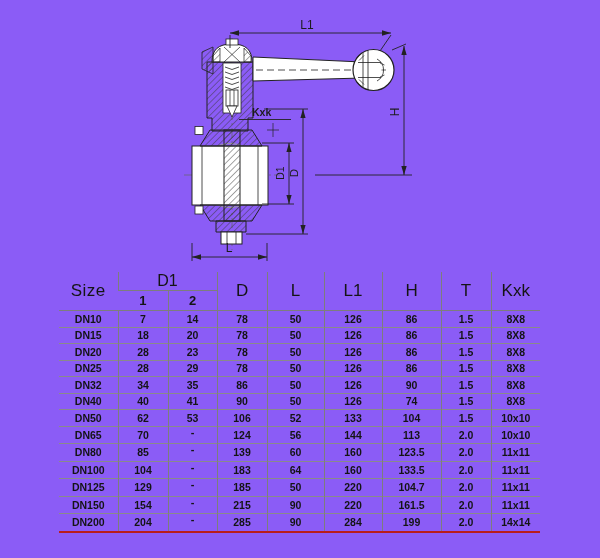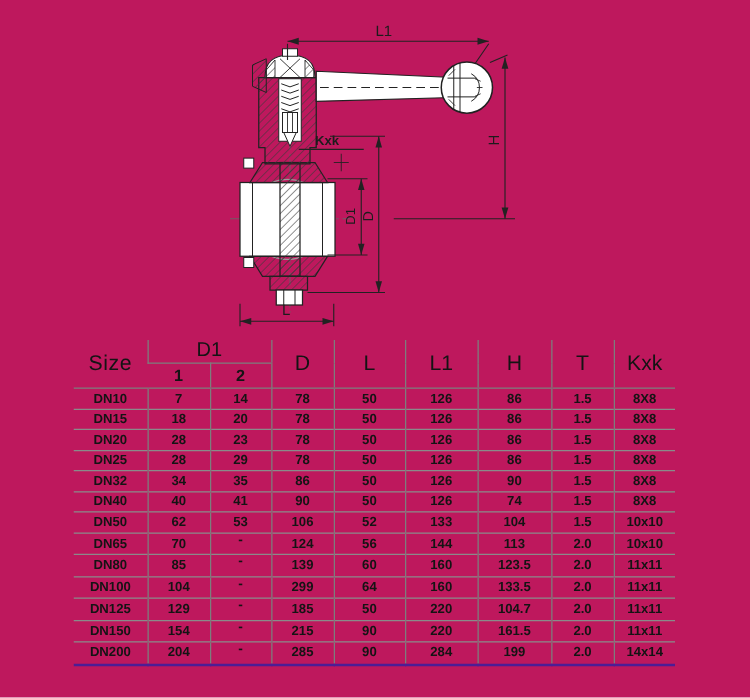--- a/index.html
+++ b/index.html
@@ -1,24 +1,24 @@
 <!DOCTYPE html>
 <html><head>
 <meta charset="utf-8">
 <style>
   html,body { margin:0; padding:0; background:#fff; }
   .screen {
-    position:relative; width:600px; height:558px; background:#be185d;
+    position:relative; width:600px; height:558px; background:#8b5cf6;
     font-family:"Liberation Sans", sans-serif; color:#111; overflow:hidden;
   }
   .diagram { position:absolute; left:0; top:0; }
   .dim-table {
     position:absolute; left:59px; top:272px; width:481px;
     border-collapse:collapse; table-layout:fixed; color:#141414;
-    border-bottom:2px solid #4c1d95;
+    border-bottom:2px solid #b91c1c;
   }
   .dim-table th, .dim-table td {
     border-left:1px solid #7d7d7d; text-align:center; vertical-align:middle; padding:0;
     overflow:hidden; white-space:nowrap;
   }
   .dim-table th:first-child, .dim-table td:first-child { border-left:none; }
   .dim-table thead th { border-bottom:1px solid #7d7d7d; font-weight:400; }
   .dim-table th.size-h { font-size:17px; letter-spacing:0.5px; }
   .dim-table th.big-h { font-size:17px; }
   .dim-table th.d1-group { font-size:16px; height:16px; }
@@ -285,21 +285,21 @@
           <td>60</td>
           <td>160</td>
           <td>123.5</td>
           <td>2.0</td>
           <td>11x11</td>
         </tr>
         <tr>
           <td>DN100</td>
           <td>104</td>
           <td class="dash">-</td>
-          <td>299</td>
+          <td>183</td>
           <td>64</td>
           <td>160</td>
           <td>133.5</td>
           <td>2.0</td>
           <td>11x11</td>
         </tr>
         <tr>
           <td>DN125</td>
           <td>129</td>
           <td class="dash">-</td>

